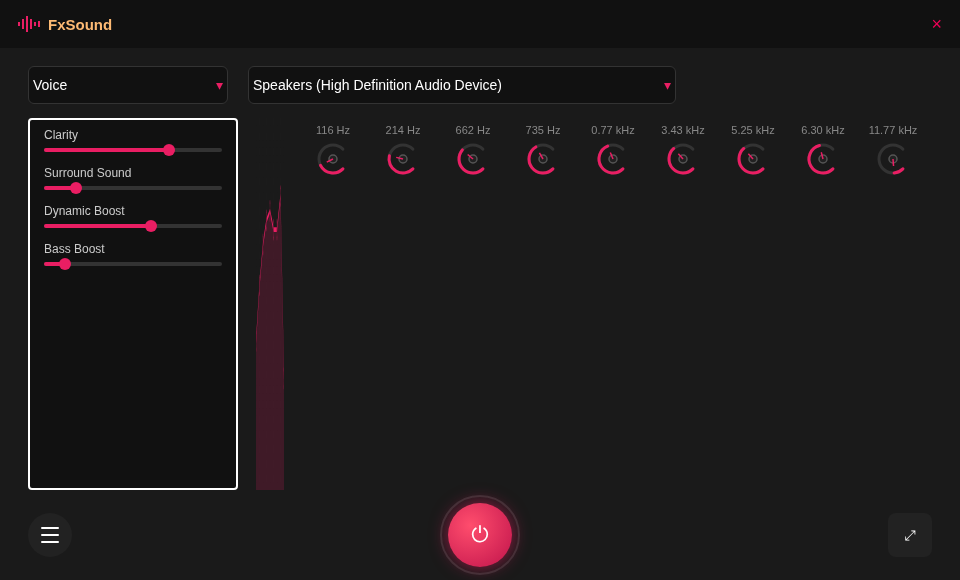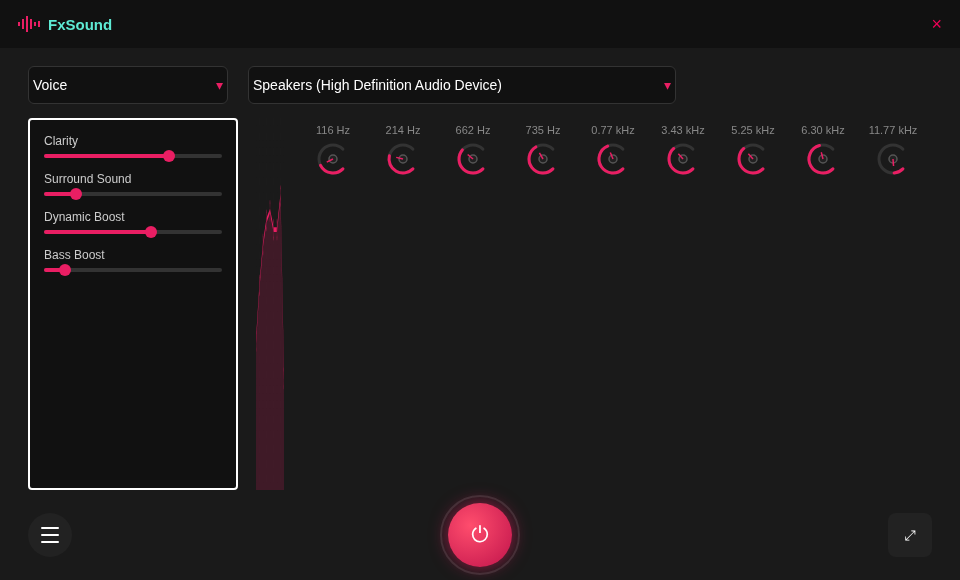--- a/index.html
+++ b/index.html
@@ -20,21 +20,21 @@
       justify-content: space-between;
       padding: 10px 18px;
       background: #111;
       height: 48px;
       flex-shrink: 0;
     }
     .title-bar .logo {
       display: flex;
       align-items: center;
       gap: 8px;
-      color: #5eead4;
+      color: #fdba74;
       font-size: 15px;
       font-weight: 600;
     }
     .close-btn {
       color: #e05;
       font-size: 18px;
       cursor: pointer;
       line-height: 1;
     }
 
@@ -74,21 +74,21 @@
       display: flex;
       gap: 18px;
       flex: 1;
     }
 
     
     .left-panel {
       width: 210px;
       border: 2px solid #fff;
       border-radius: 4px;
-      padding: 14px 14px;
+      padding: 8px 14px;
       display: flex;
       flex-direction: column;
       gap: 14px;
       background: #111;
       flex-shrink: 0;
     }
     .slider-row {
       display: flex;
       flex-direction: column;
       gap: 4px;

